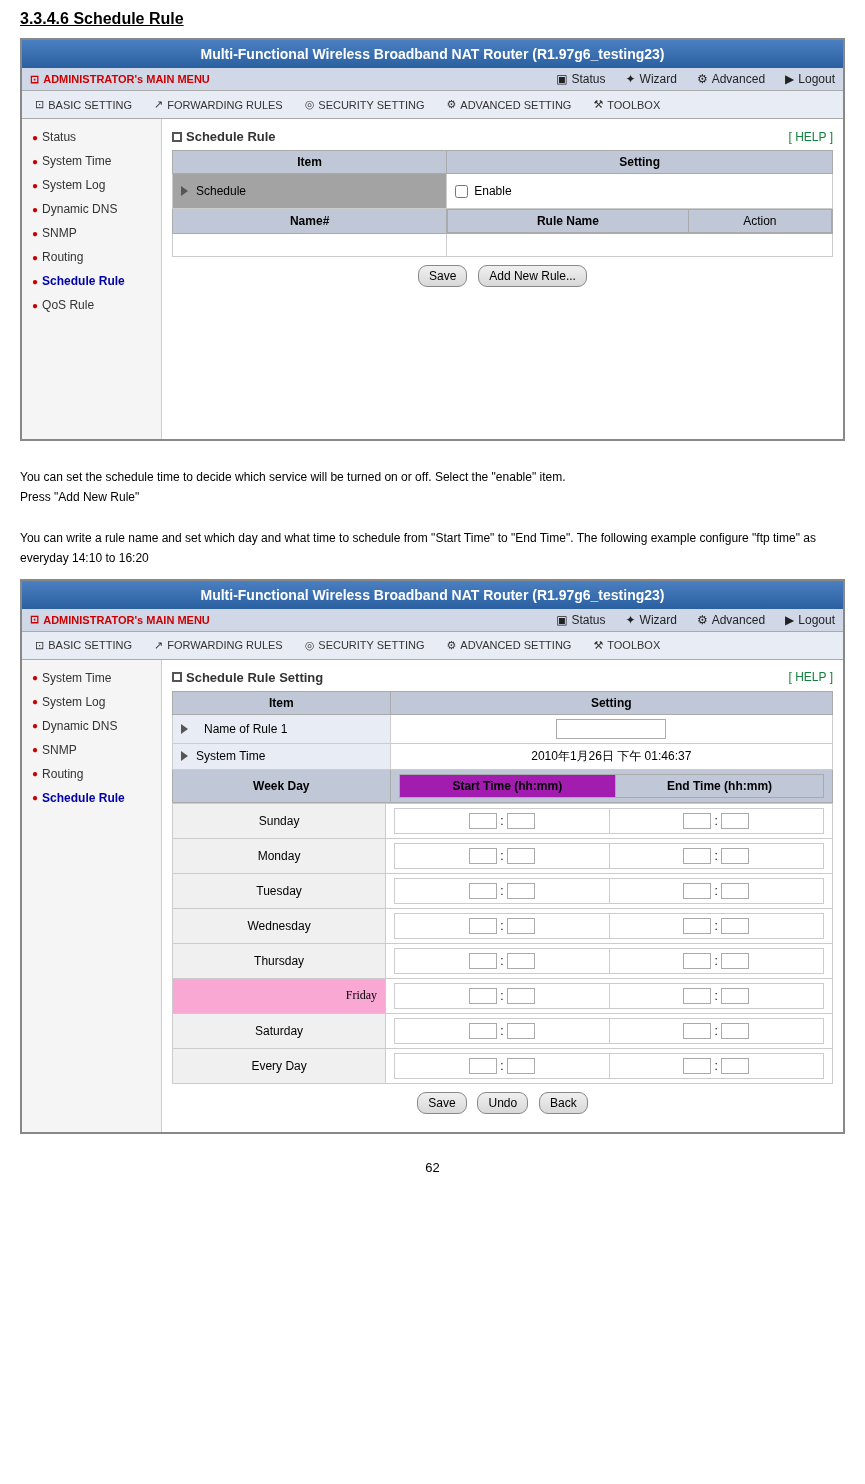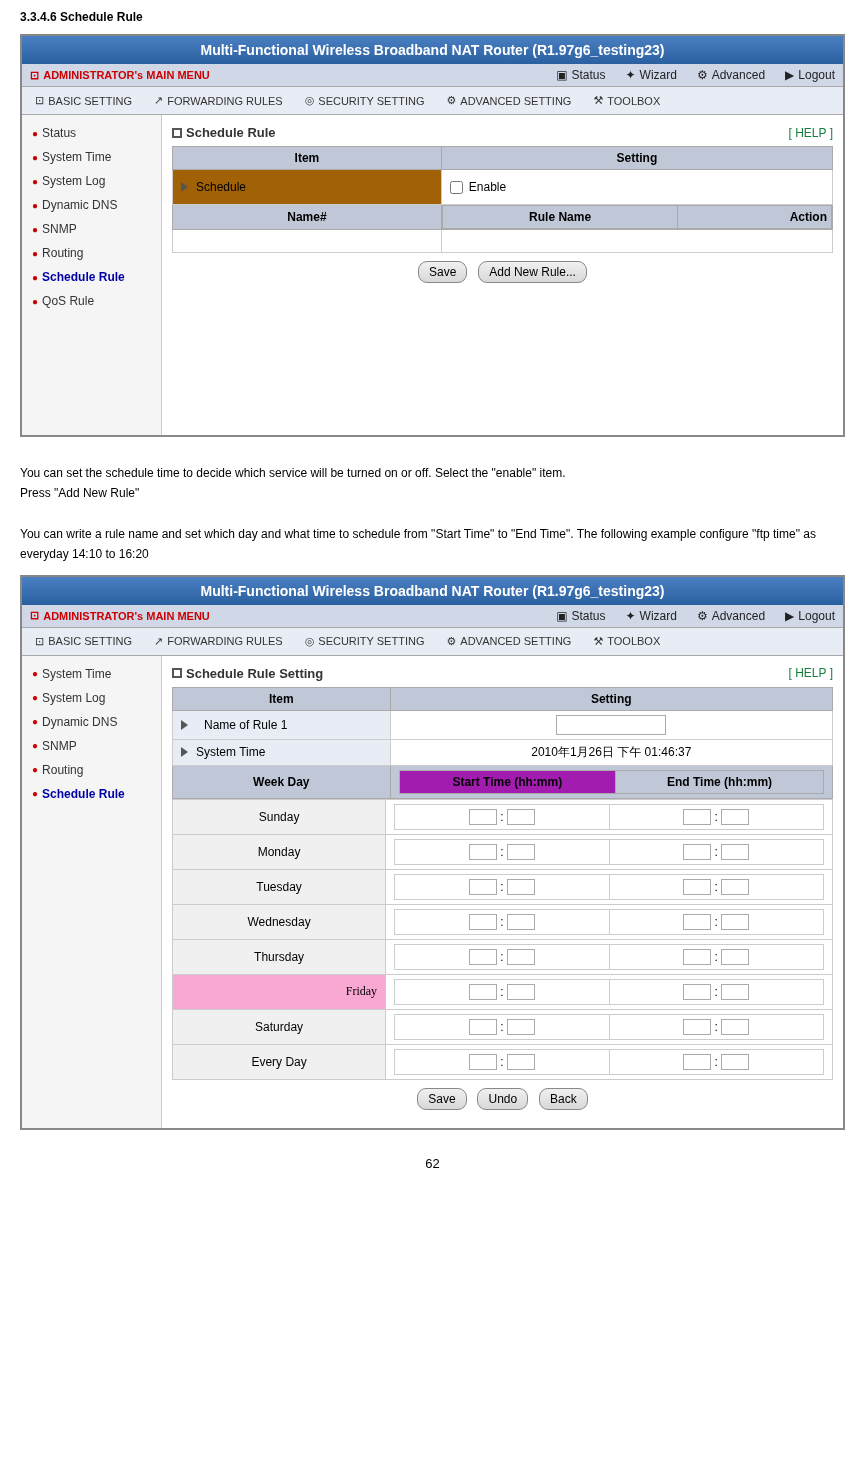--- a/index.html
+++ b/index.html
@@ -6,23 +6,24 @@
     body {
       font-family: Arial, sans-serif;
       font-size: 13px;
       background: #fff;
       width: 865px;
     }
     .page-content {
       padding: 10px 20px;
     }
     h2 {
-      font-size: 12px;
+      font-size: 16px;
       font-weight: bold;
       margin-bottom: 10px;
+      text-decoration: underline;
     }
     
     .router-frame {
       border: 2px solid #888;
       margin-bottom: 16px;
       background: #fff;
     }
     .router-title-bar {
       background: linear-gradient(to bottom, #4a7fc1, #2a5fa0);
       color: #fff;
@@ -135,21 +136,21 @@
       background: #c0c8d8;
       border: 1px solid #aaa;
       padding: 4px 8px;
       text-align: center;
     }
     .rule-table td {
       border: 1px solid #ccc;
       padding: 4px 8px;
     }
     .rule-table .item-col {
-      background: #a16207;
+      background: #a3a3a3;
       margin-top: 32px;
     }
     .btn {
       padding: 3px 10px;
       border: 1px solid #888;
       background: linear-gradient(to bottom, #f0f0f0, #d8d8d8);
       cursor: pointer;
       font-size: 12px;
       border-radius: 9px;
     }
@@ -344,21 +345,21 @@
                 </div>
               </td>
             </tr>
             <tr>
               <td style="background:#c0c8d8;text-align:center;font-weight:bold;border:1px solid #aaa;">Name#</td>
               <td colspan="1" style="background:#c0c8d8;border:1px solid #aaa;padding:0;">
                 <table style="width:100%;border-collapse:collapse;">
                   <tbody>
                       <tr>
                     <th style="border-right:1px solid #aaa;padding:4px;font-weight:bold;">Rule Name</th>
-                    <th style="padding:4px;font-weight:bold;text-align:right;">Action</th>
+                    <th style="padding:4px;font-weight:normal;">Action</th>
                   </tr>
                 </tbody>
                   </table>
               </td>
             </tr>
             <tr>
               <td>&nbsp;</td>
               <td>&nbsp;</td>
             </tr>
           </tbody>

